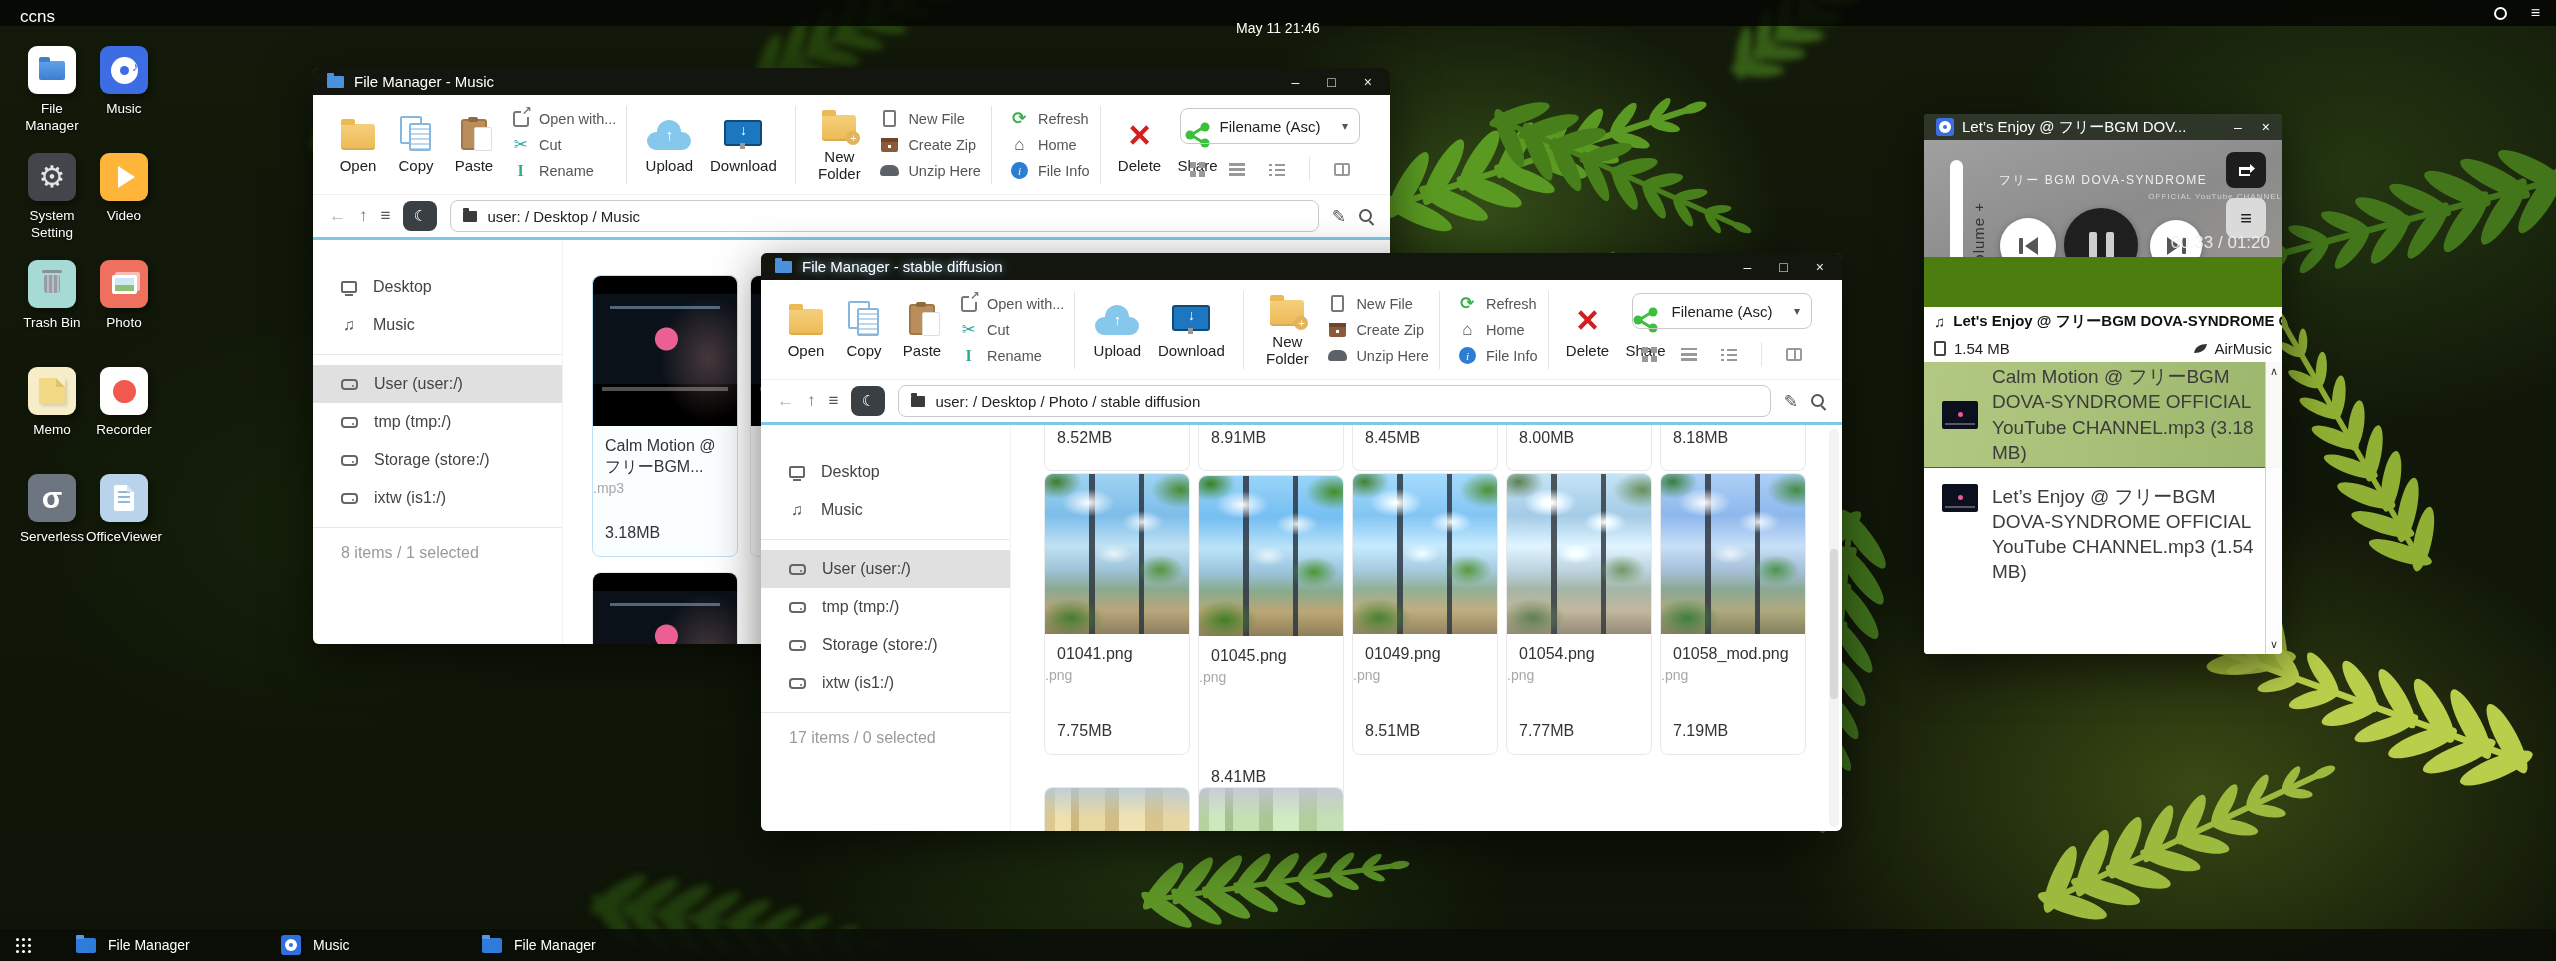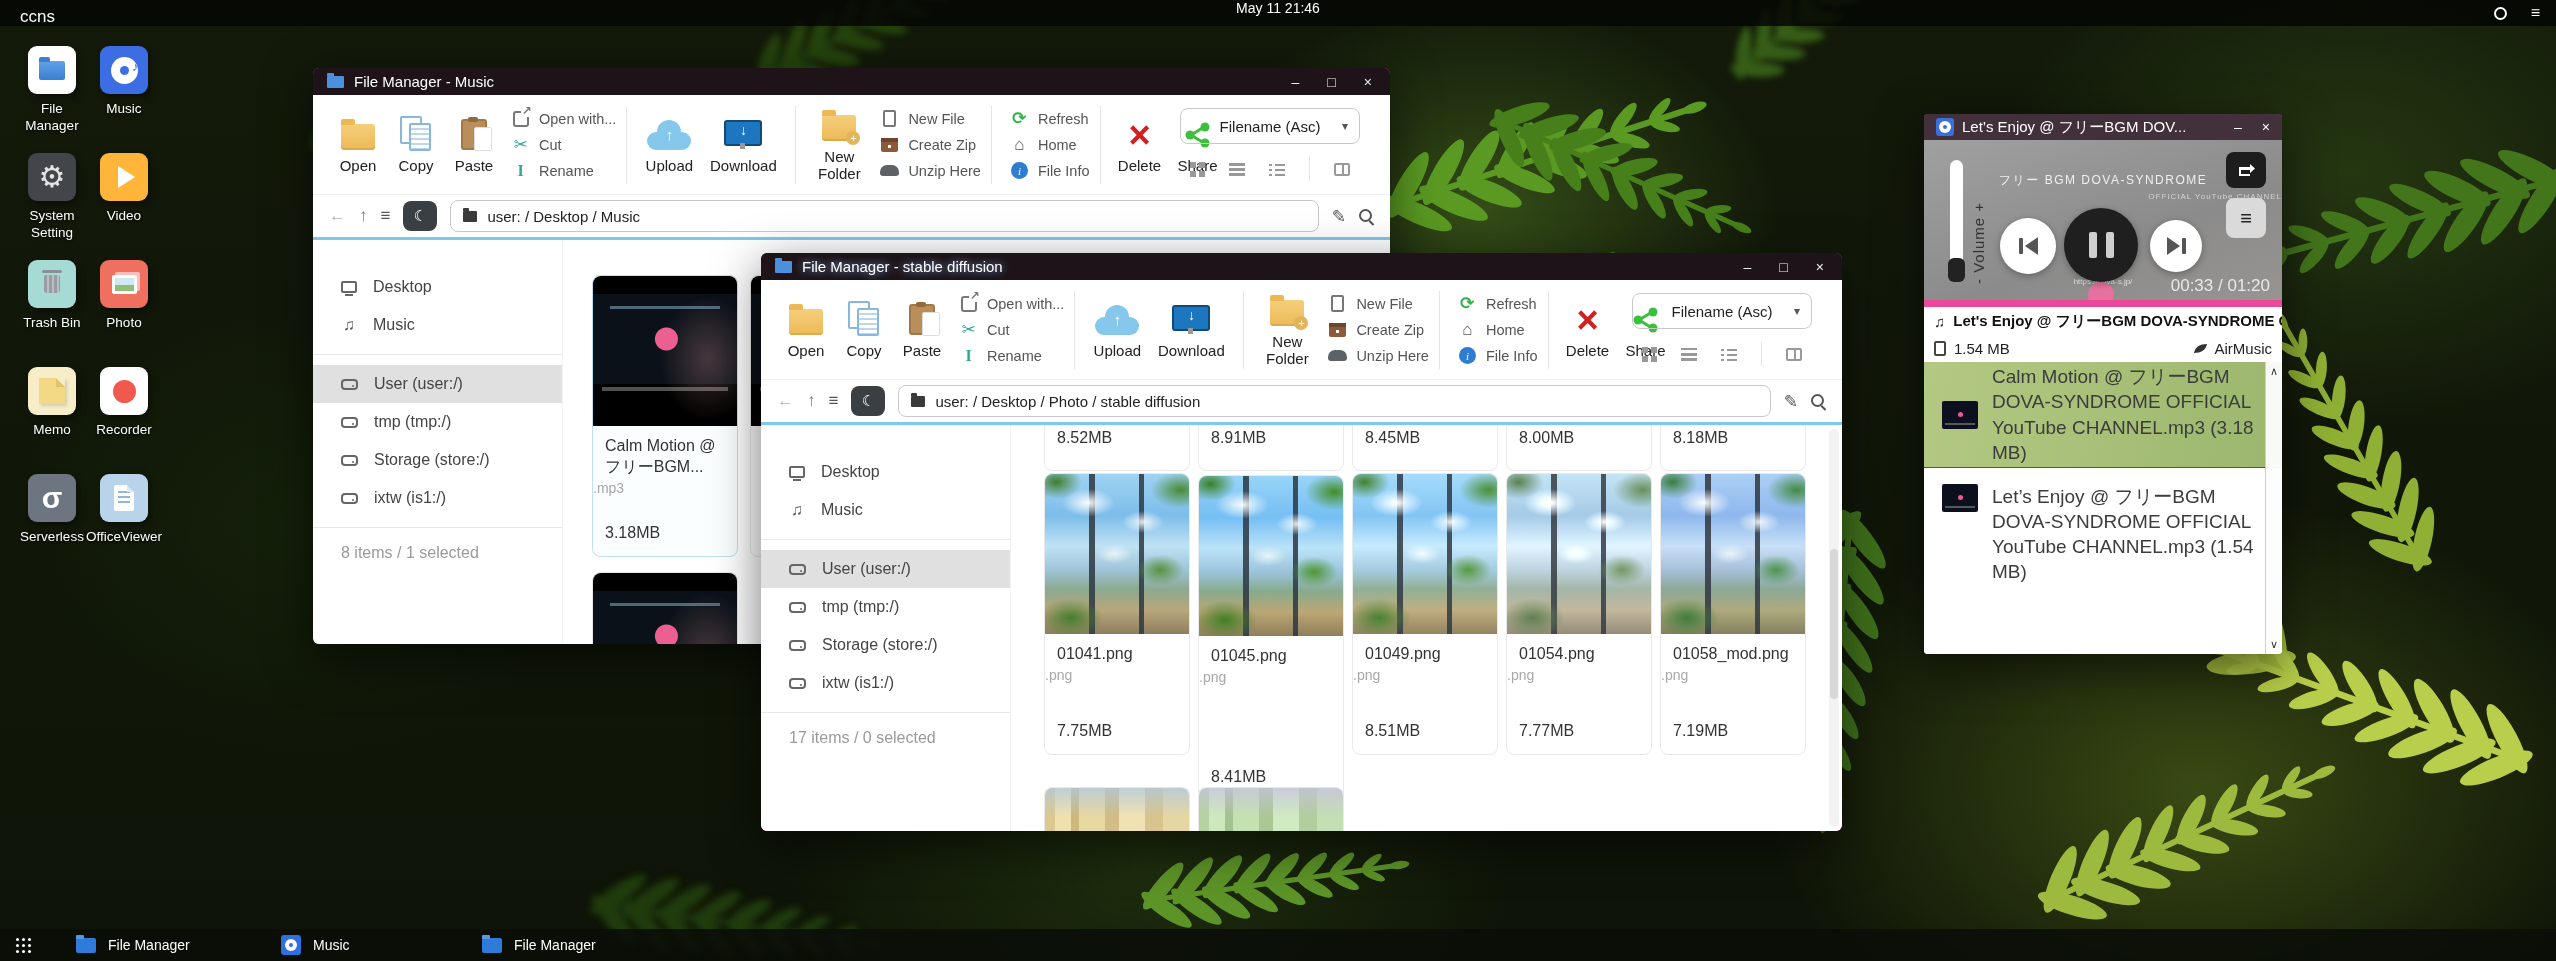--- a/index.html
+++ b/index.html
@@ -9,21 +9,21 @@
  radial-gradient(420px 300px at 58% 22%, rgba(80,120,35,.55), transparent 70%),
  radial-gradient(500px 360px at 92% 18%, rgba(55,85,25,.5), transparent 70%),
  radial-gradient(620px 420px at 86% 82%, rgba(100,125,32,.5), transparent 70%),
  radial-gradient(520px 360px at 45% 90%, rgba(45,70,20,.5), transparent 70%),
  radial-gradient(420px 320px at 12% 55%, rgba(22,36,10,.7), transparent 70%),
  linear-gradient(#131a0a,#0e1407)}
 .wall{position:absolute;inset:0;z-index:0}
 
 .topbar{position:absolute;top:0;left:0;right:0;height:26px;background:rgba(5,6,4,.84);color:#fff;z-index:60}
 .tb-host{position:absolute;left:20px;top:7px;font-size:17px}
-.tb-clock{position:absolute;left:50%;top:0;transform:translateX(-50%);font-size:14px}
+.tb-clock{position:absolute;left:50%;top:20px;transform:translateX(-50%);font-size:14px}
 .tb-right{position:absolute;right:16px;top:0;height:26px;display:flex;gap:24px;align-items:center}
 .ic-ring{width:13px;height:13px;border:2px solid #fff;border-radius:50%}
 .gl-burger{font-size:16px;line-height:1}
 
 .dicons{position:absolute;left:16px;top:46px;display:grid;grid-template-columns:72px 72px;grid-auto-rows:107px;z-index:2}
 .dicon{display:flex;flex-direction:column;align-items:center;gap:7px;cursor:pointer}
 .dtile{width:48px;height:48px;border-radius:9px;box-shadow:3px 4px 7px rgba(0,0,0,.4);display:flex;align-items:center;justify-content:center;position:relative}
 .dlabel{color:#fff;font-size:13.5px;text-align:center;line-height:1.25;text-shadow:0 1px 3px rgba(0,0,0,.9);width:78px;word-wrap:break-word}
 .t-fm{background:#fff}.t-music{background:#3d6de2}.t-sys{background:#42464b}.t-video{background:#ffb43a}
 .t-trash{background:#a5dbd4}.t-photo{background:#f0705f}.t-memo{background:#f7eec9}.t-rec{background:#fff}
@@ -40,21 +40,21 @@
 .d-photo{width:25px;height:19px;background:#fff;border-radius:2px;position:relative;box-shadow:3px -3px 0 rgba(255,255,255,.55)}
 .d-photo::before{content:"";position:absolute;inset:3px;background:linear-gradient(180deg,#cfe8f4 55%,#8fbf74 55%)}
 .d-note{width:26px;height:26px;background:#f3d985;position:relative;box-shadow:2px 2px 3px rgba(0,0,0,.15)}
 .d-note::before{content:"";position:absolute;right:0;top:0;border-left:9px solid #e2c468;border-top:9px solid #f7eec9}
 .d-dot{width:23px;height:23px;border-radius:50%;background:#f2594e}
 .gl-sigma{color:#fff;font-size:30px;font-weight:bold;line-height:1}
 .d-doc{width:20px;height:26px;background:#fff;border-radius:2px;position:relative}
 .d-doc::before{content:"";position:absolute;left:4px;right:4px;top:6px;height:15px;background:repeating-linear-gradient(180deg,#8fb8d8 0 2px,transparent 2px 5px)}
 .d-doc::after{content:"";position:absolute;right:0;top:0;border-left:7px solid #d7e8f4;border-top:7px solid #b9d4ea}
 
-.win{position:absolute;background:#ec4899;border-radius:6px;box-shadow:0 14px 48px rgba(0,0,0,.55);overflow:hidden}
+.win{position:absolute;background:#4d7c0f;border-radius:6px;box-shadow:0 14px 48px rgba(0,0,0,.55);overflow:hidden}
 #fm1{left:313px;top:68px;width:1077px;height:576px;z-index:5}
 #fm2{left:761px;top:253px;width:1081px;height:578px;z-index:8}
 #fm2 .ttl{text-shadow:0 0 9px rgba(150,200,255,.95)}
 .fm-title{position:absolute;top:0;left:0;right:0;height:27px;background:rgba(16,16,16,.94);display:flex;align-items:center;gap:10px;padding-left:14px;color:#fff}
 .ttl{font-size:15px}
 .winctl{position:absolute;right:0;top:0;height:27px;display:flex;align-items:center;gap:28px;padding-right:18px;color:#ededed}
 .winctl span{cursor:pointer;font-size:14px;line-height:1}
 .tfold{width:17px;height:12px;background:#4b90dd;border-radius:1px;position:relative;flex:none}
 .tfold::before{content:"";position:absolute;top:-3px;left:0;width:7px;height:3px;background:#4b90dd;border-radius:1px 1px 0 0}
 .fm-toolbar{position:absolute;top:27px;left:0;right:0;height:100px;background:#fff;display:flex;align-items:center;padding-left:16px;border-bottom:1px solid #f0f0f0}
@@ -168,21 +168,21 @@
 .ic-cols::before{content:"";position:absolute;left:50%;top:0;bottom:0;width:2px;background:#999}
 
 #player{left:1924px;top:114px;width:358px;height:540px;z-index:9;border-radius:4px}
 .pl-title{height:26px;background:rgba(42,44,46,.88);display:flex;align-items:center;gap:8px;padding:0 12px;color:#fff}
 .pl-title .ttl{flex:1;white-space:nowrap;overflow:hidden;font-size:15px}
 .pl-appico{width:18px;height:18px;border-radius:3px;background:#3a6fe0;position:relative;flex:none}
 .pl-appico::before{content:"";position:absolute;left:3px;top:3px;width:12px;height:12px;border-radius:50%;background:#fff}
 .pl-appico::after{content:"";position:absolute;left:7px;top:7px;width:4px;height:4px;border-radius:50%;background:#3a6fe0}
 .pl-ctl{display:flex;gap:20px}
 .pl-ctl span{cursor:pointer;font-size:14px}
-.pl-art{position:absolute;top:26px;left:0;right:0;height:160px;background:linear-gradient(160deg,#a0a0a0,#8b8b8b 60%,#979490);overflow:hidden}
+.pl-art{position:absolute;top:26px;left:0;right:0;height:117px;background:linear-gradient(160deg,#a0a0a0,#8b8b8b 60%,#979490);overflow:hidden}
 .art-l1{position:absolute;top:32px;width:100%;text-align:center;font-size:12px;letter-spacing:1.5px;color:rgba(255,255,255,.85)}
 .art-l2{position:absolute;top:52px;width:100%;text-align:right;font-size:8px;letter-spacing:1px;color:rgba(255,255,255,.6)}
 .art-url{position:absolute;bottom:14px;width:100%;text-align:center;font-size:8px;color:rgba(255,255,255,.7)}
 .vol-track{position:absolute;left:26px;top:20px;width:13px;height:120px;background:#fff;border-radius:7px;cursor:pointer}
 .vol-thumb{position:absolute;left:24px;top:118px;width:17px;height:24px;background:#222;border-radius:6px;cursor:grab}
 .vol-label{position:absolute;left:46px;top:24px;height:120px;writing-mode:vertical-rl;transform:rotate(180deg);font-size:15px;color:#333;letter-spacing:1px;display:flex;align-items:center}
 .pbtn{position:absolute;border-radius:50%;background:#fff;display:flex;align-items:center;justify-content:center;box-shadow:0 2px 7px rgba(0,0,0,.3);cursor:pointer}
 .btn-prev{left:76px;top:78px;width:56px;height:56px}
 .btn-pause{left:140px;top:68px;width:74px;height:74px;background:#1f1f1f}
 .btn-next{left:226px;top:80px;width:52px;height:52px}

